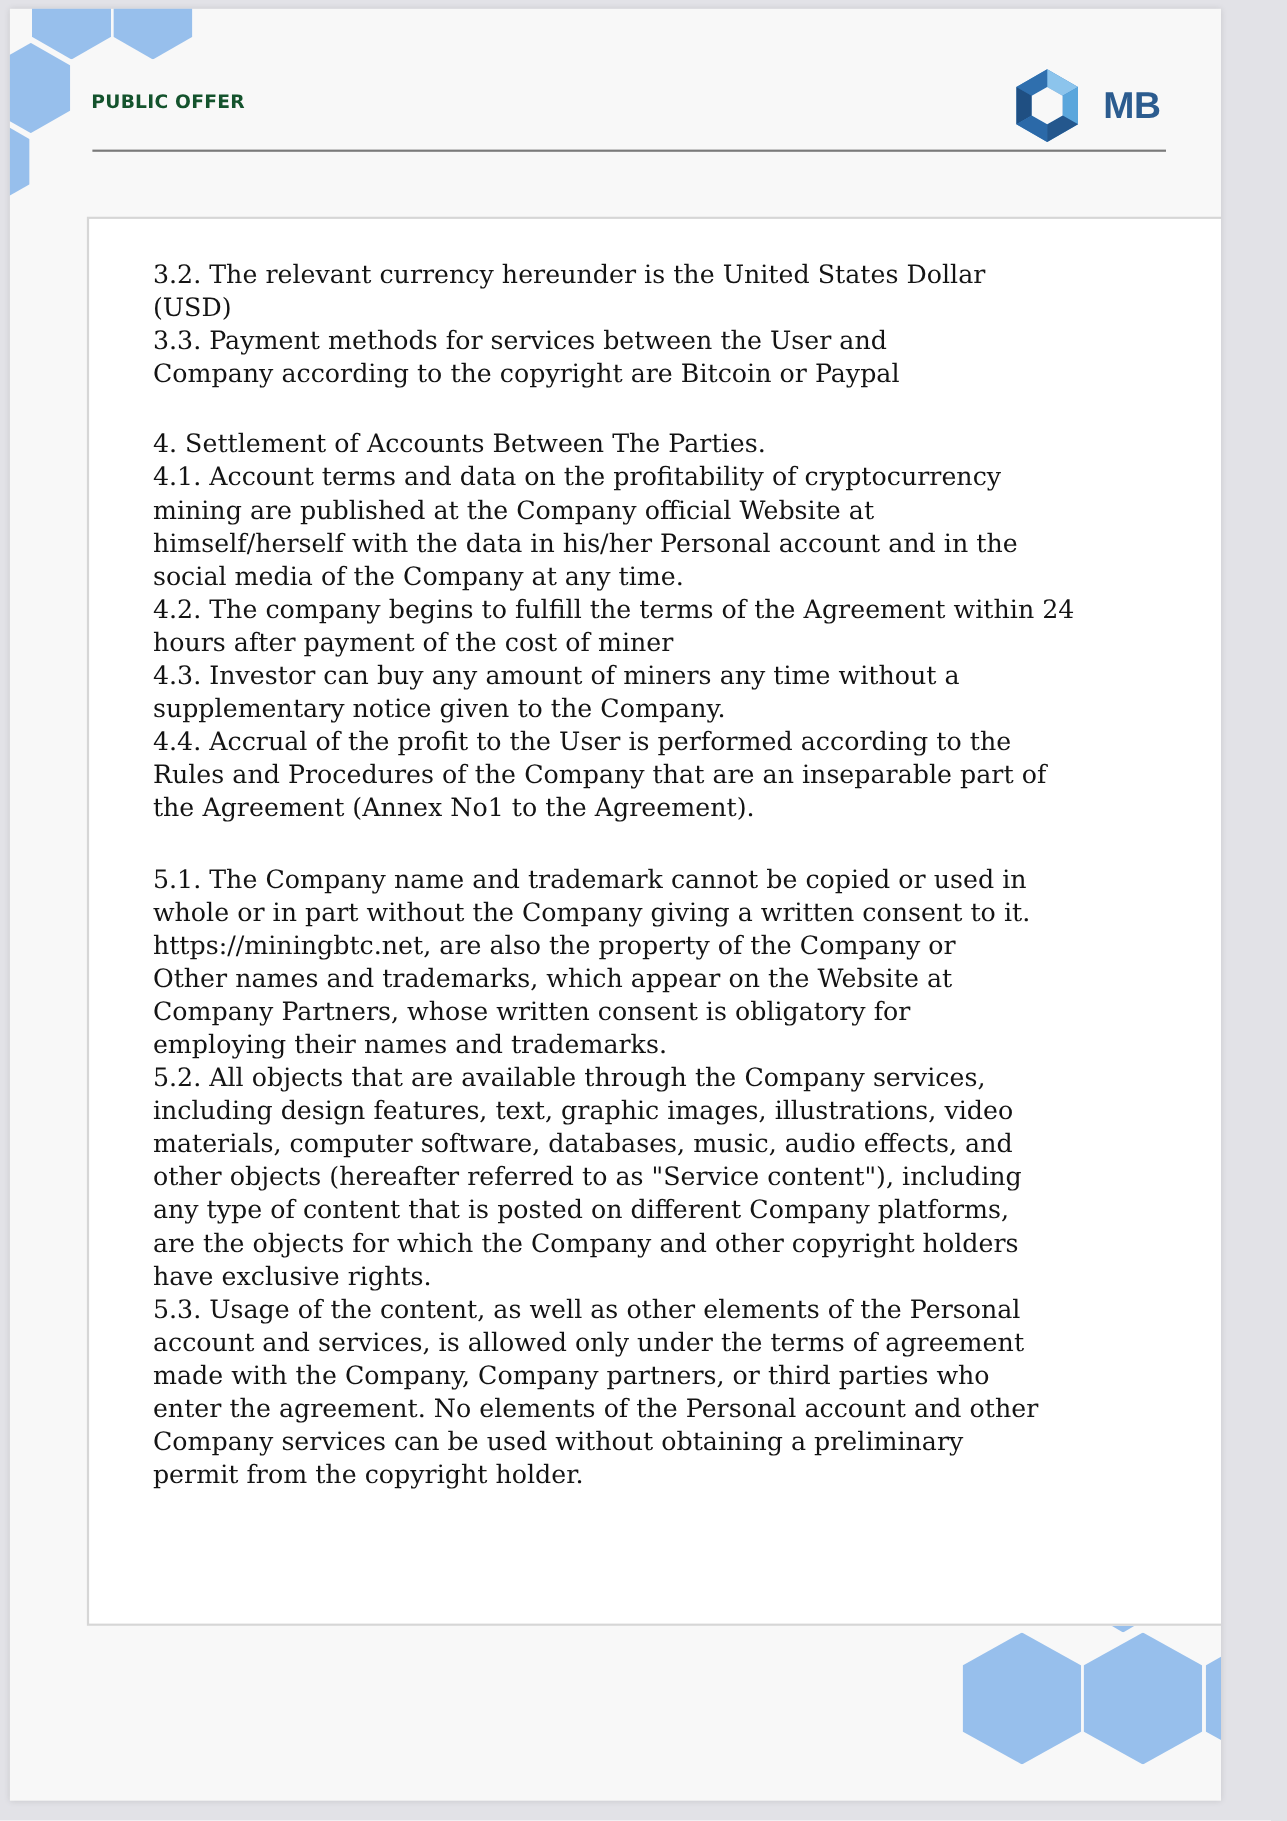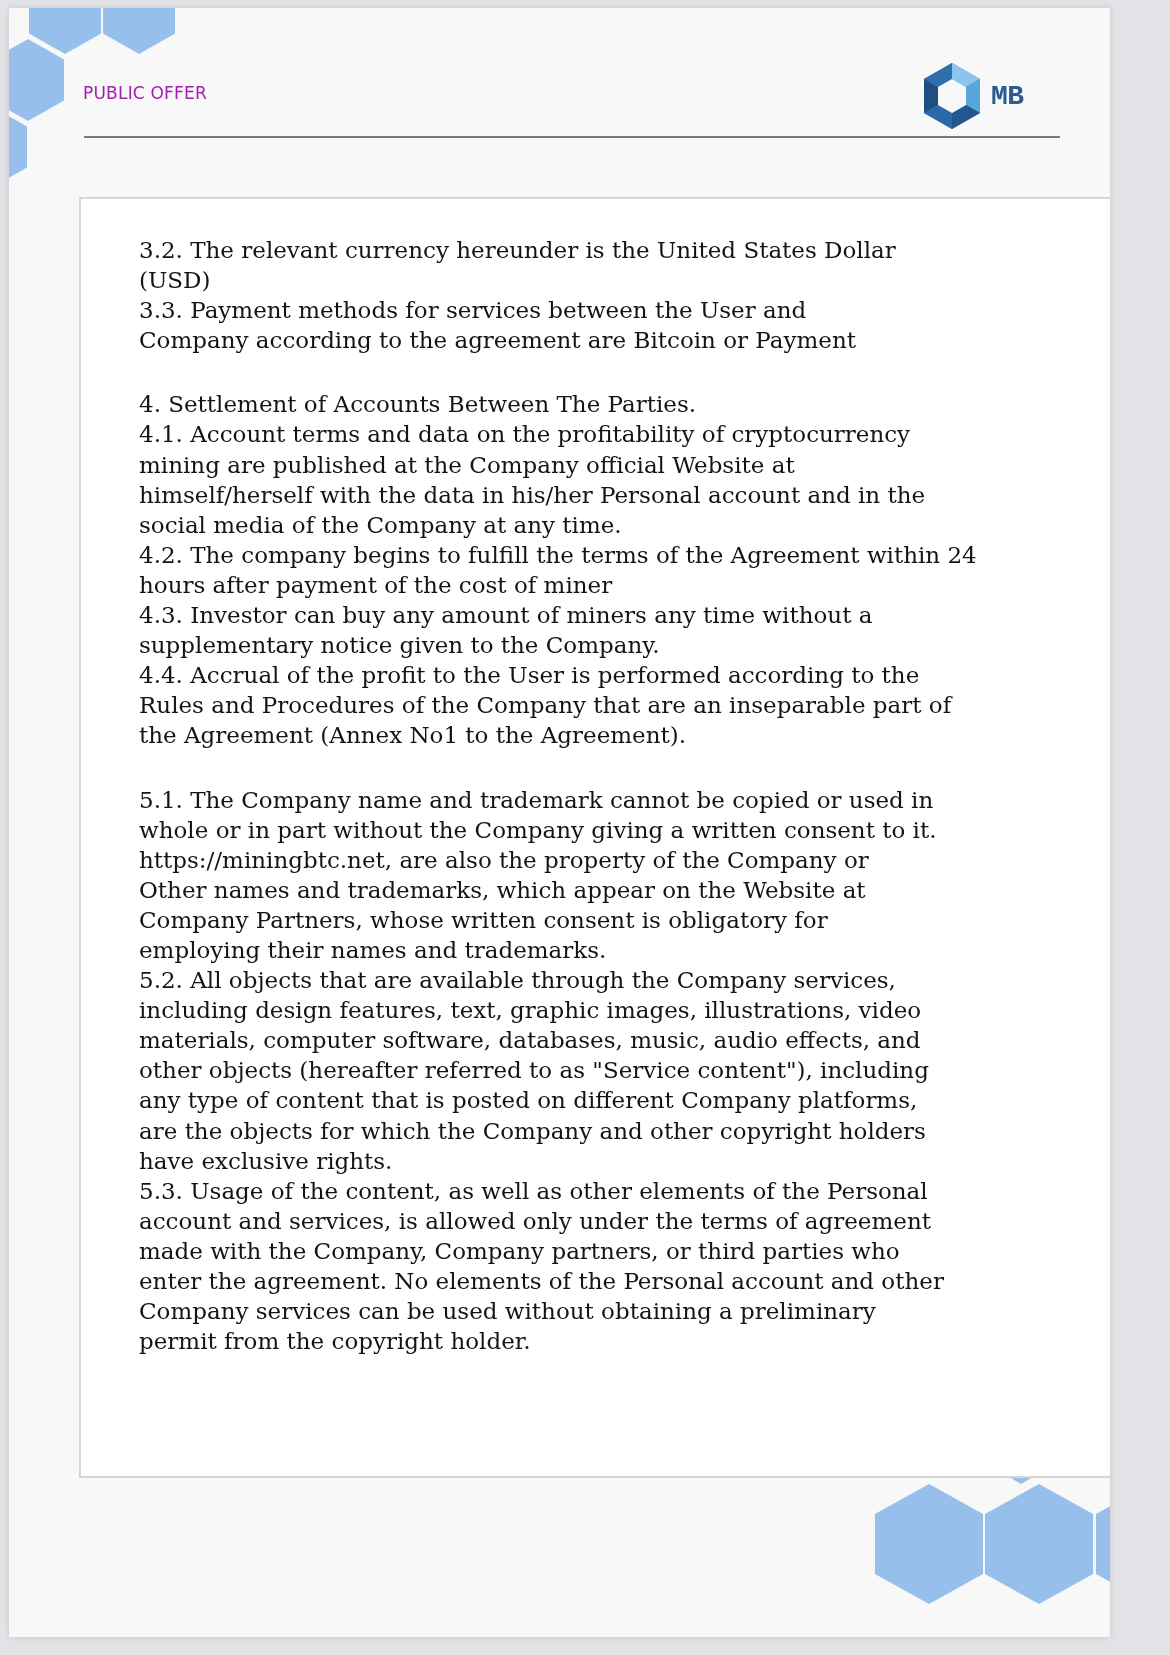--- a/index.html
+++ b/index.html
@@ -26,48 +26,48 @@
       width: 72px;
       height: 82px;
       background: #97bfec;
       clip-path: polygon(50% 0%, 100% 25%, 100% 75%, 50% 100%, 0% 75%, 0% 25%);
     }
     .header-title {
       position: absolute;
       left: 74px;
       top: 75px;
       font-family: "DejaVu Sans", sans-serif;
-      font-weight: normal;
+      font-weight: bold;
       font-size: 17px;
       letter-spacing: 0.2px;
-      color: #a21caf;
+      color: #14532d;
       text-align: right;
     }
     .header-rule {
       position: absolute;
       left: 75px;
       top: 128px;
       width: 976px;
       height: 2px;
       background: #7a7a7a;
     }
     .logo {
       position: absolute;
       left: 912px;
       top: 53px;
       display: flex;
       align-items: center;
     }
     .logo svg { display: block; }
     .logo-text {
-      font-family: Liberation Mono, monospace;
+      font-family: Liberation Sans, sans-serif;
       font-weight: bold;
-      font-size: 28px;
+      font-size: 34px;
       color: #2c5c8f;
-      margin-left: 8px;
+      margin-left: 20px;
       letter-spacing: -0.5px;
     }
     .content-box {
       position: absolute;
       left: 70px;
       top: 189px;
       width: 1100px;
       height: 1281px;
       background: #ffffff;
       border: 2px solid #d6d6d6;
@@ -119,21 +119,21 @@
   </div>
 
   <div class="header-rule"></div>
 
   <div class="content-box">
     <div class="content" id="content">
         <div>
           <span class="line">3.2. The relevant currency hereunder is the United States Dollar</span>
           <span class="line">(USD)</span>
           <span class="line">3.3. Payment methods for services between the User and</span>
-          <span class="line">Company according to the agreement are Bitcoin or Payment</span>
+          <span class="line">Company according to the copyright are Bitcoin or Paypal</span>
         </div>
         <div class="gap"></div>
         <div>
           <span class="line">4. Settlement of Accounts Between The Parties.</span>
           <span class="line">4.1. Account terms and data on the profitability of cryptocurrency</span>
           <span class="line">mining are published at the Company official Website at</span>
           <span class="line">himself/herself with the data in his/her Personal account and in the</span>
           <span class="line">social media of the Company at any time.</span>
           <span class="line">4.2. The company begins to fulfill the terms of the Agreement within 24</span>
           <span class="line">hours after payment of the cost of miner</span>

